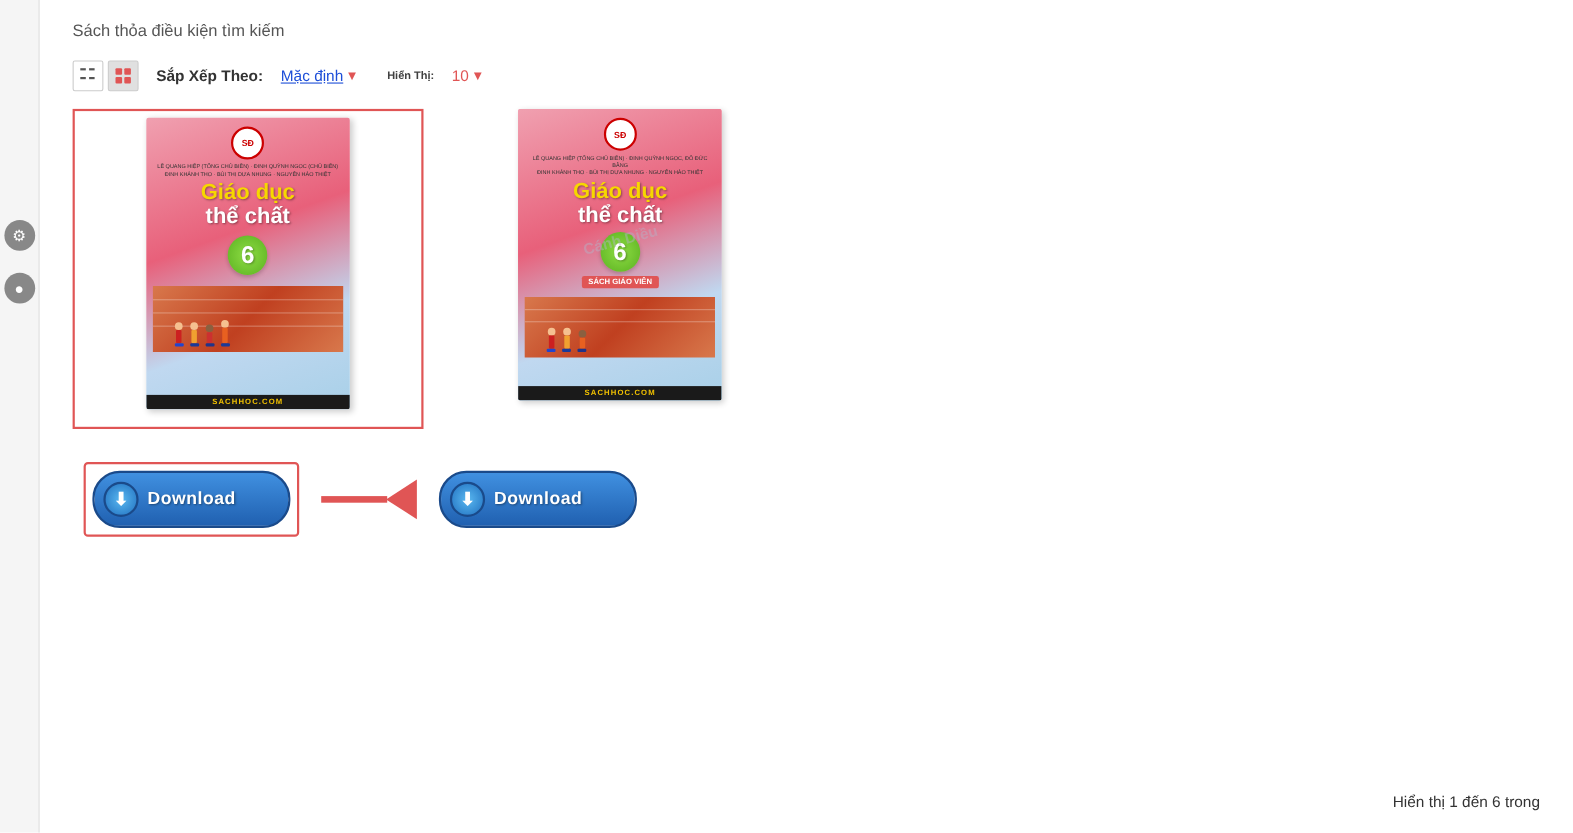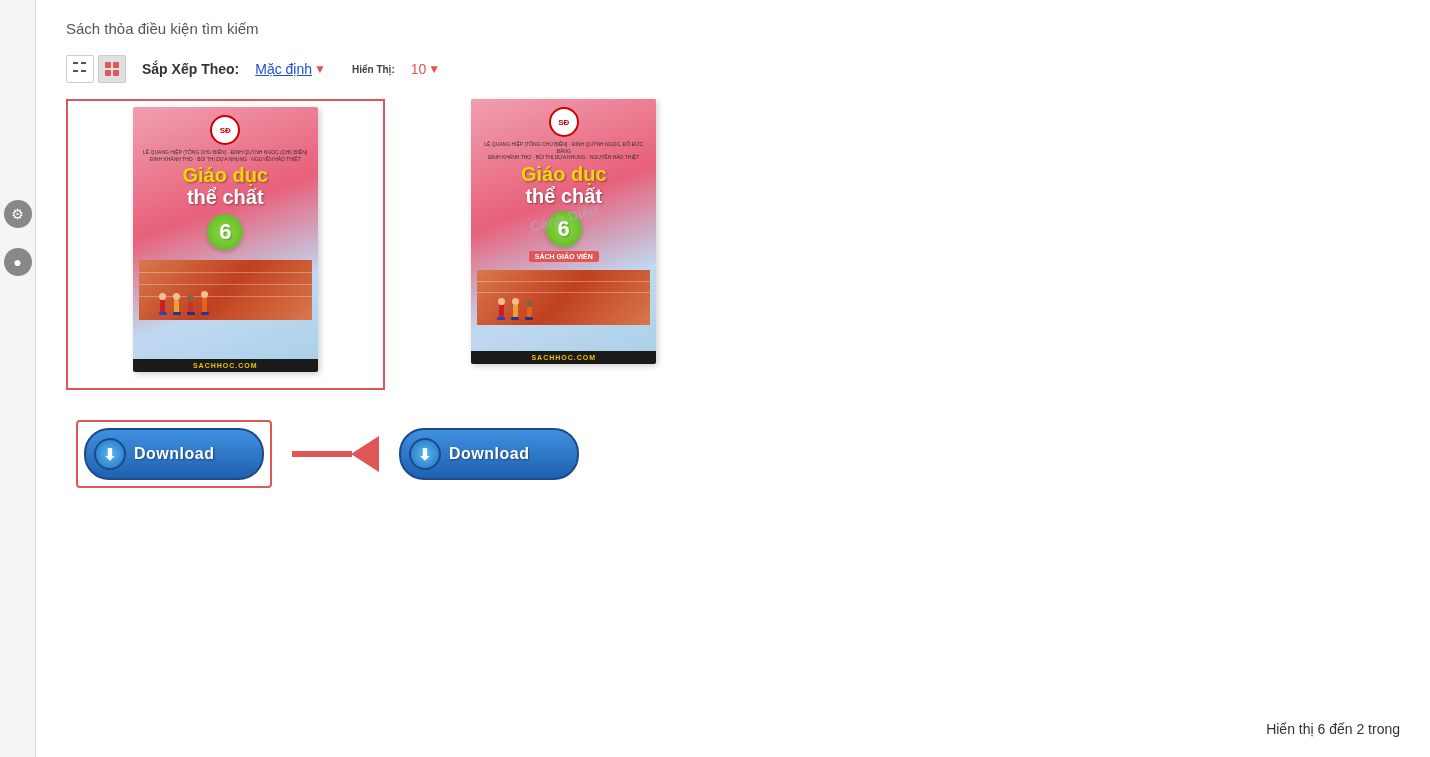--- a/index.html
+++ b/index.html
@@ -513,16 +513,16 @@
         <button class="download-btn">
           <div class="download-icon-circle">
             <span class="download-arrow">⬇</span>
           </div>
           <span class="download-text">Download</span>
         </button>
       </div>
 
     </div>
 
-    <div class="pagination-info">Hiển thị 6 đến 2 trong</div>
+    <div class="pagination-info">Hiển thị 1 đến 6 trong</div>
 
   </div>
 </div>
 
 </body></html>

